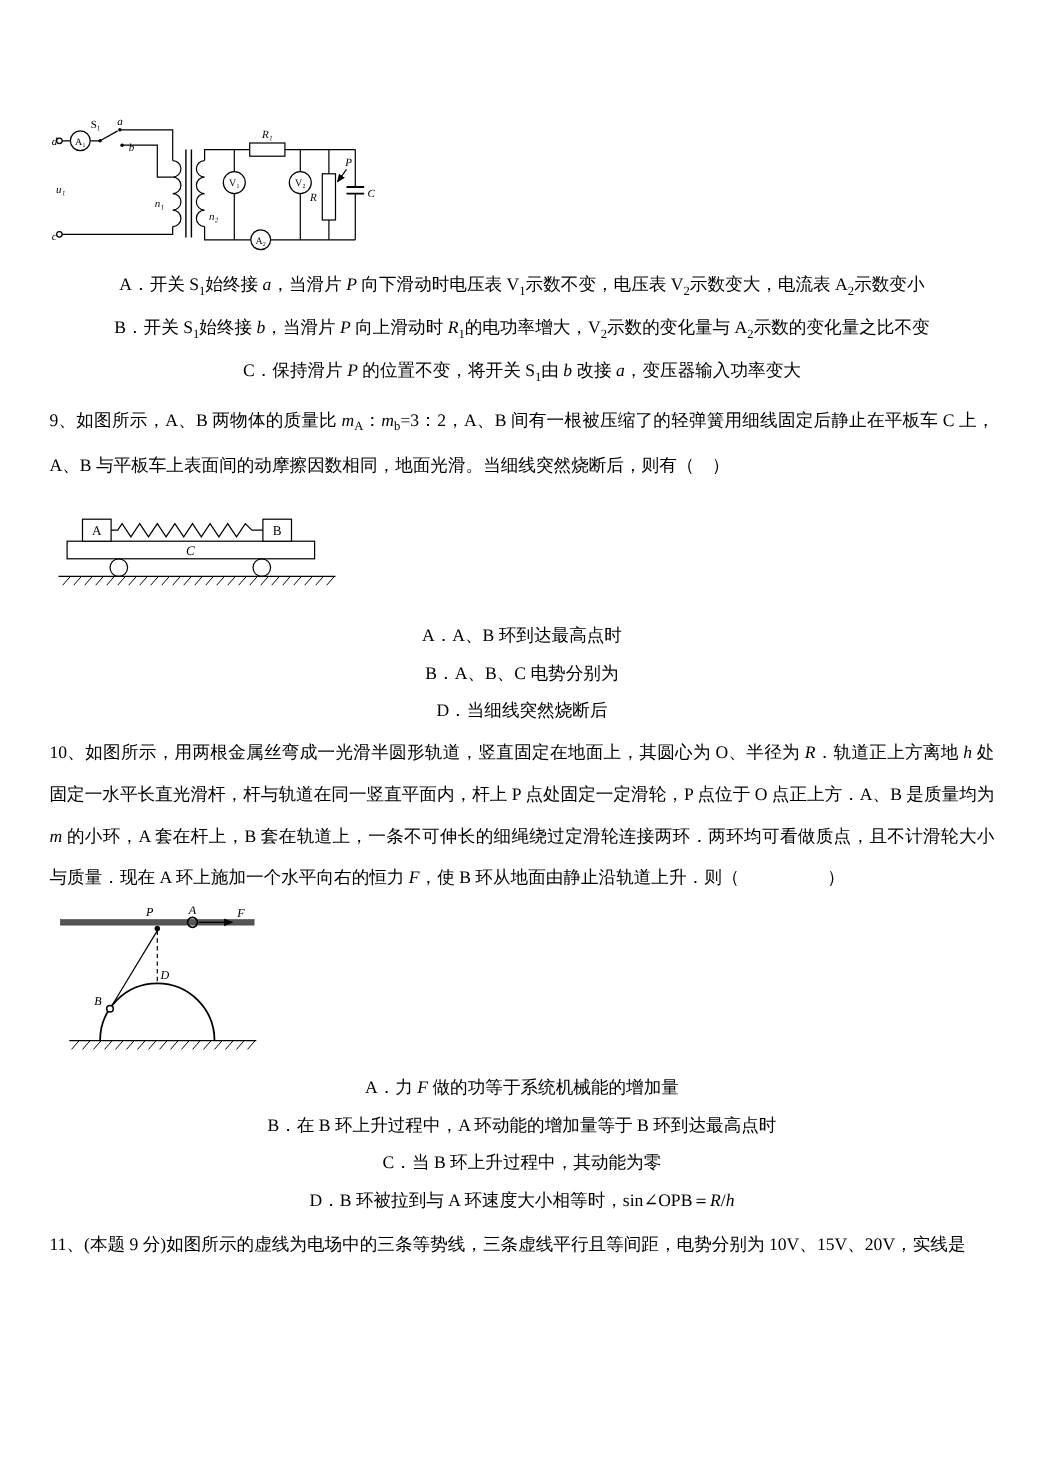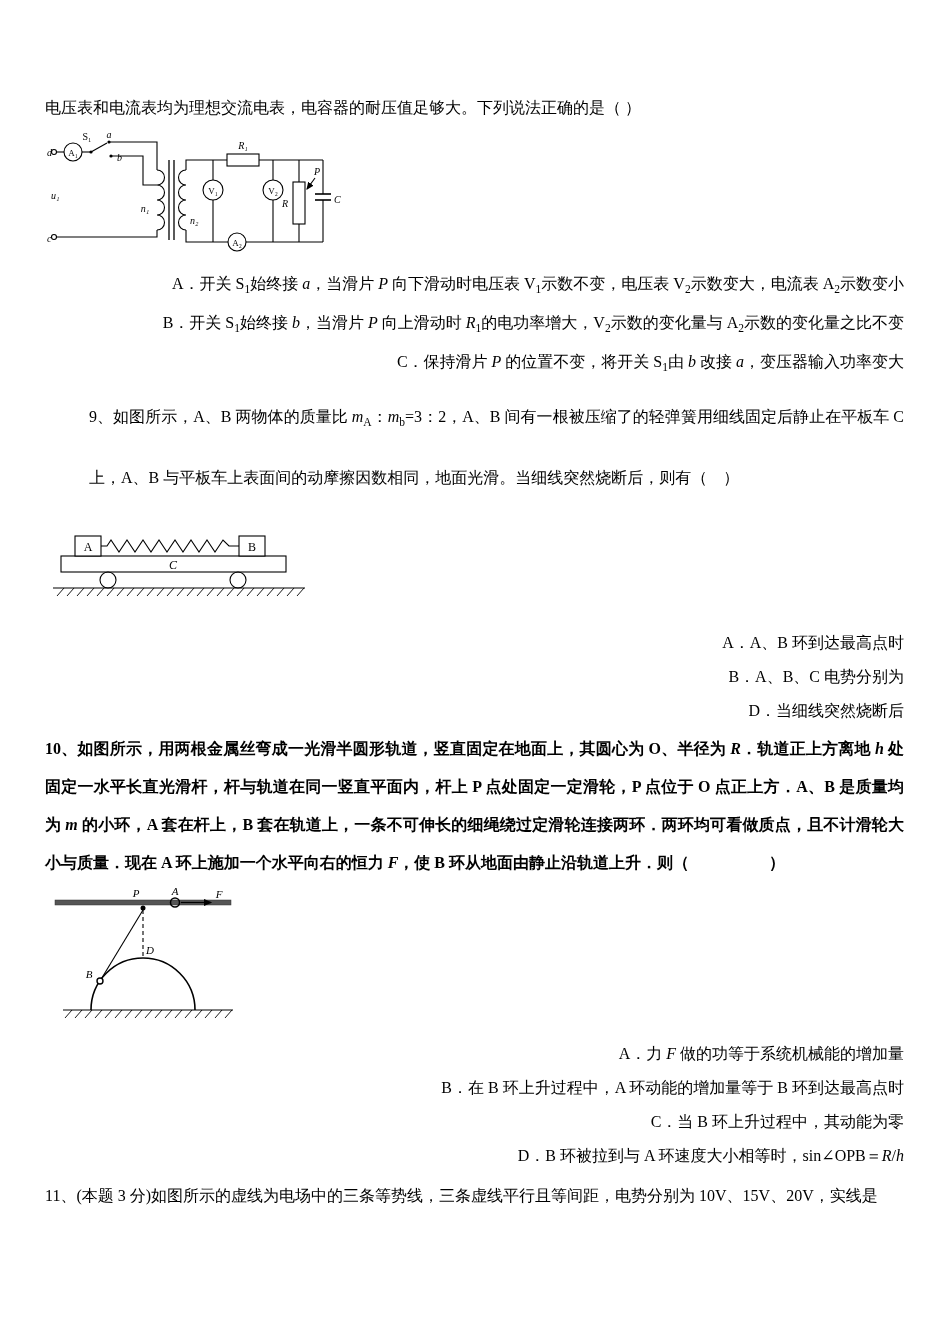--- a/index.html
+++ b/index.html
@@ -4,40 +4,39 @@
 <style>
   * { margin:0; padding:0; box-sizing:border-box; }
   html,body { width:950px; height:1344px; background:#ffffff; }
   body {
     font-family:"Liberation Serif","DejaVu Serif",serif;
     color:#000; overflow:hidden;
   }
   .page { width:950px; height:1344px; padding:96px 46px 0 45px; }
   .para  { font-size:16px; text-align:justify; }
   .intro { line-height:24px; }
-  .lh40  { line-height:56px;margin-left:44px; }
+  .lh40  { line-height:36px; }
   .lh38  { line-height:38px; }
-  .option { font-size:16px; line-height:34px; text-align:right; }
+  .option { font-size:16px; line-height:34px; text-align:center; }
   sub { font-size:0.72em; }
   i { font-style:italic; }
   svg { display:block; }
   .circuit-svg { margin:12px 0 10px 0; }
   .cart-svg    { margin:10px 0 22px 8px; }
   .track-svg   { margin:6px 0 4px 8px; }
   .q9text  { margin-top:4px; }
-  .q10text { margin-top:2px;font-weight:bold; }
+  .q10text { margin-top:2px; }
   .q11text { margin-top:4px; }
   svg text { font-family:"Liberation Serif","DejaVu Serif",serif; }
 </style>
 </head>
 <body>
 
 <div class="page">
 
-  <p class="para intro">电压表和电流表均为理想交流电表，电容器的耐压值足够大。下列说法正确的是（ ）</p>
 
   <svg class="circuit-svg" viewBox="0 0 300 125" width="300" height="125" xmlns="http://www.w3.org/2000/svg">
     <defs>
       <marker id="arrowC" markerWidth="8" markerHeight="8" refX="6" refY="3" orient="auto">
         <path d="M0 0 L7 3 L0 6 Z" fill="#000"></path>
       </marker>
     </defs>
     <g stroke="#000" stroke-width="1.1" fill="none">
       <circle cx="9" cy="20" r="2.5"></circle>
       <circle cx="9" cy="105" r="2.5"></circle>
@@ -155,15 +154,15 @@
     </g>
   </svg>
 
   <div>
     <div class="option">A．力 <i>F</i> 做的功等于系统机械能的增加量</div>
     <div class="option">B．在 B 环上升过程中，A 环动能的增加量等于 B 环到达最高点时</div>
     <div class="option">C．当 B 环上升过程中，其动能为零</div>
     <div class="option">D．B 环被拉到与 A 环速度大小相等时，sin∠OPB＝<i>R</i>/<i>h</i></div>
   </div>
 
-  <p class="para lh38 q11text">11、(本题 3 分)如图所示的虚线为电场中的三条等势线，三条虚线平行且等间距，电势分别为 10V、15V、20V，实线是</p>
+  <p class="para lh38 q11text">11、(本题 9 分)如图所示的虚线为电场中的三条等势线，三条虚线平行且等间距，电势分别为 10V、15V、20V，实线是</p>
 
 </div>
 
 </body></html>

